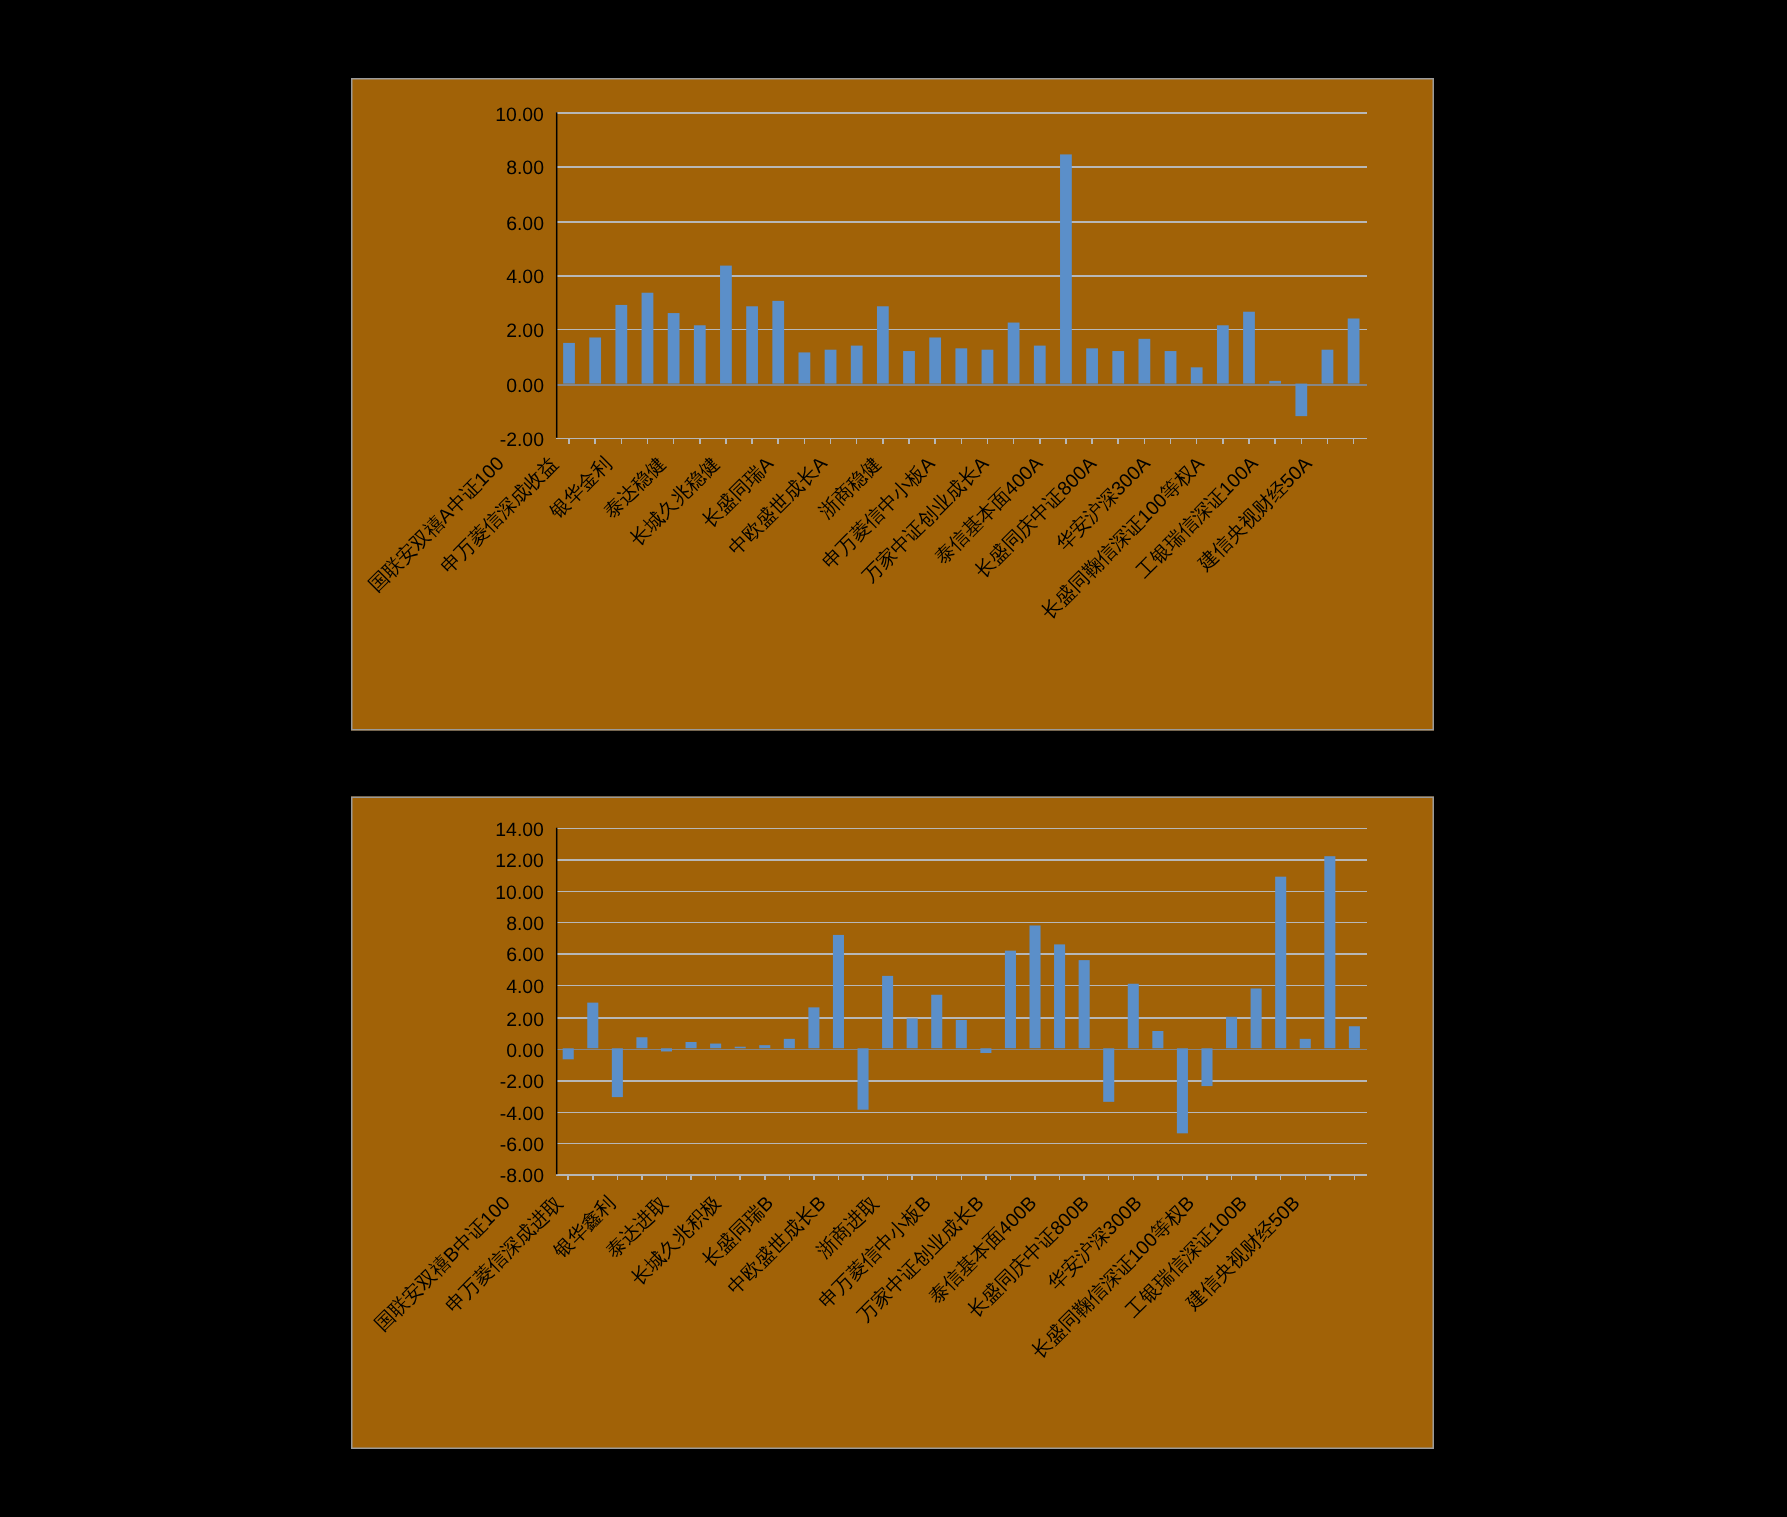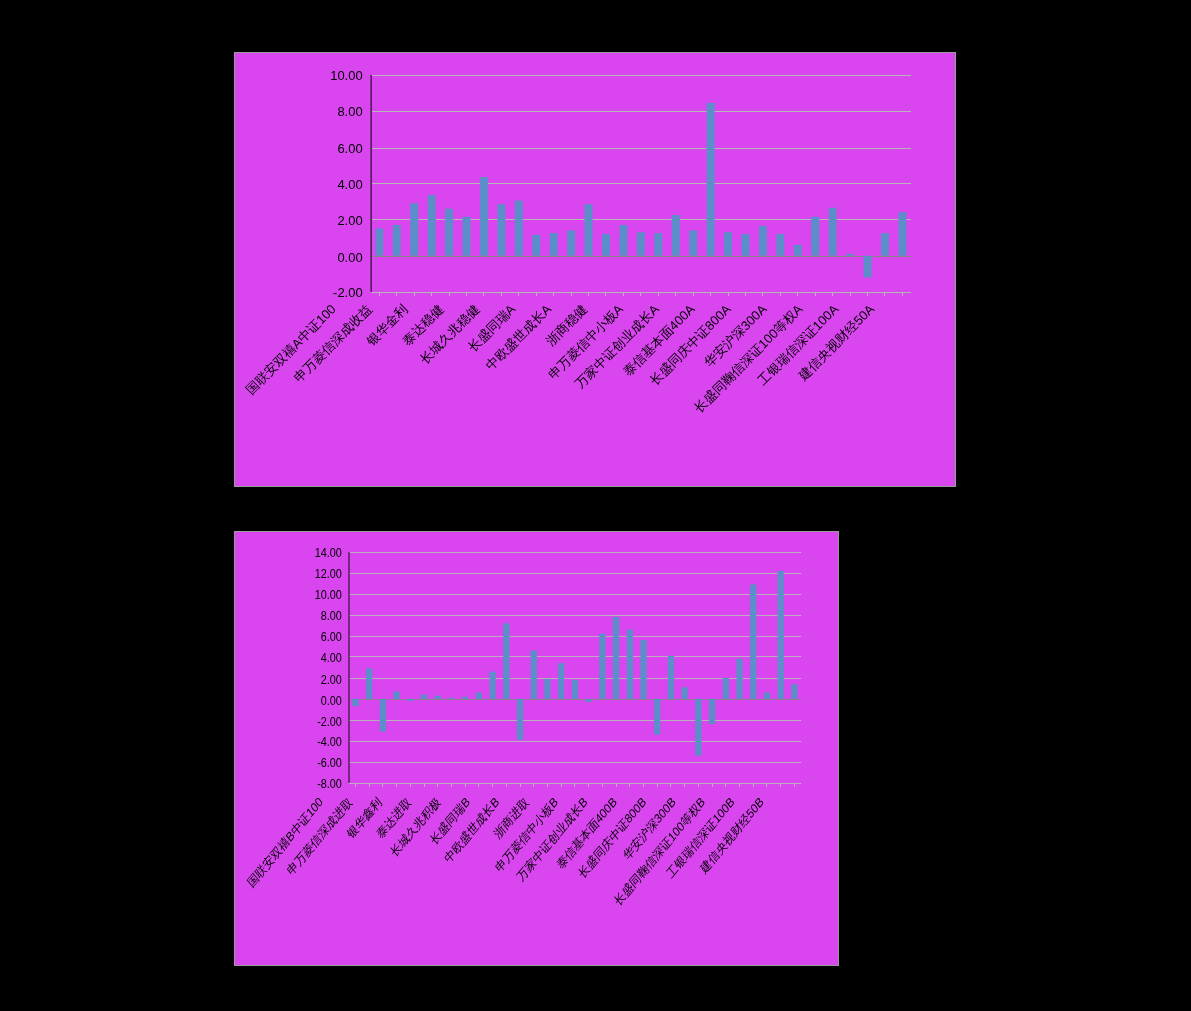--- a/index.html
+++ b/index.html
@@ -9,34 +9,34 @@
   }
   body {
     width: 1191px;
     height: 1011px;
     position: relative;
     font-family: "Liberation Sans", sans-serif;
     overflow: hidden;
   }
   .chart-panel {
     position: absolute;
-    background: #d946ef;
+    background: #a16207;
     border: 1px solid #9a9a9a;
     box-sizing: border-box;
   }
   #panel-a {
     left: 234px;
     top: 52px;
     width: 722px;
     height: 435px;
   }
   #panel-b {
     left: 234px;
     top: 531px;
-    width: 605px;
+    width: 722px;
     height: 435px;
   }
   .plot-wrap {
     position: absolute;
     left: 0;
     top: 0;
     width: 100%;
     height: 100%;
   }
   svg.chart-svg {

